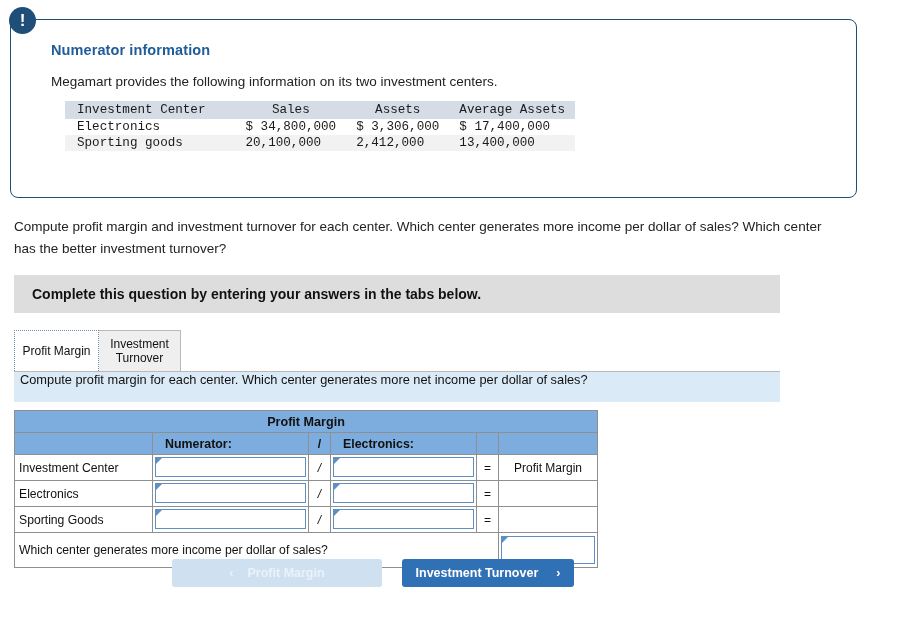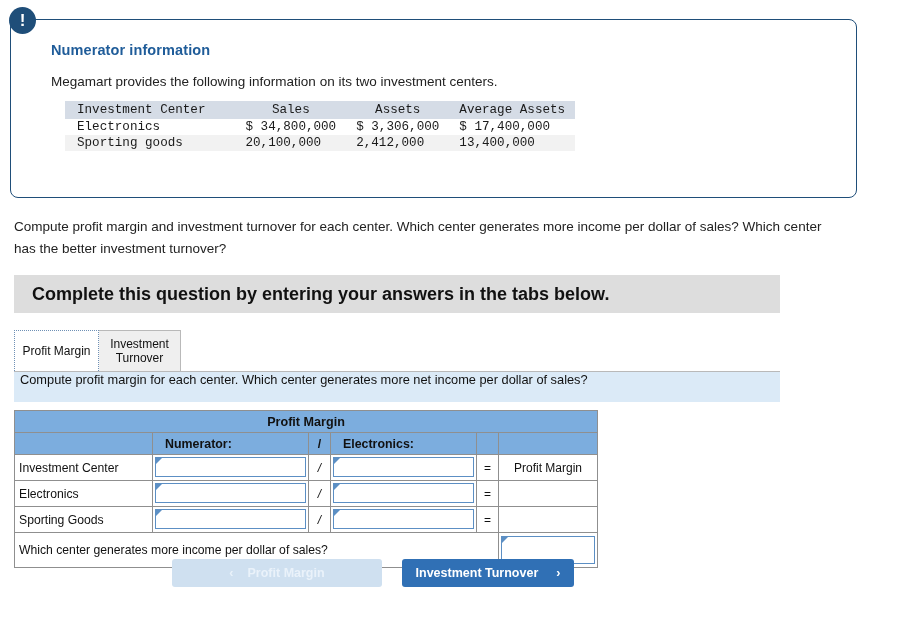--- a/index.html
+++ b/index.html
@@ -106,21 +106,21 @@
     position: absolute;
     left: 14px;
     top: 275px;
     width: 766px;
     height: 38px;
     background: #dddddd;
     display: flex;
     align-items: center;
   }
   #complete-banner-text {
-    font-size: 18px;
+    font-size: 14px;
     font-weight: bold;
     padding-left: 18px;
     color: #111;
   }
 
   
   #tab-strip {
     position: absolute;
     left: 14px;
     top: 330px;

